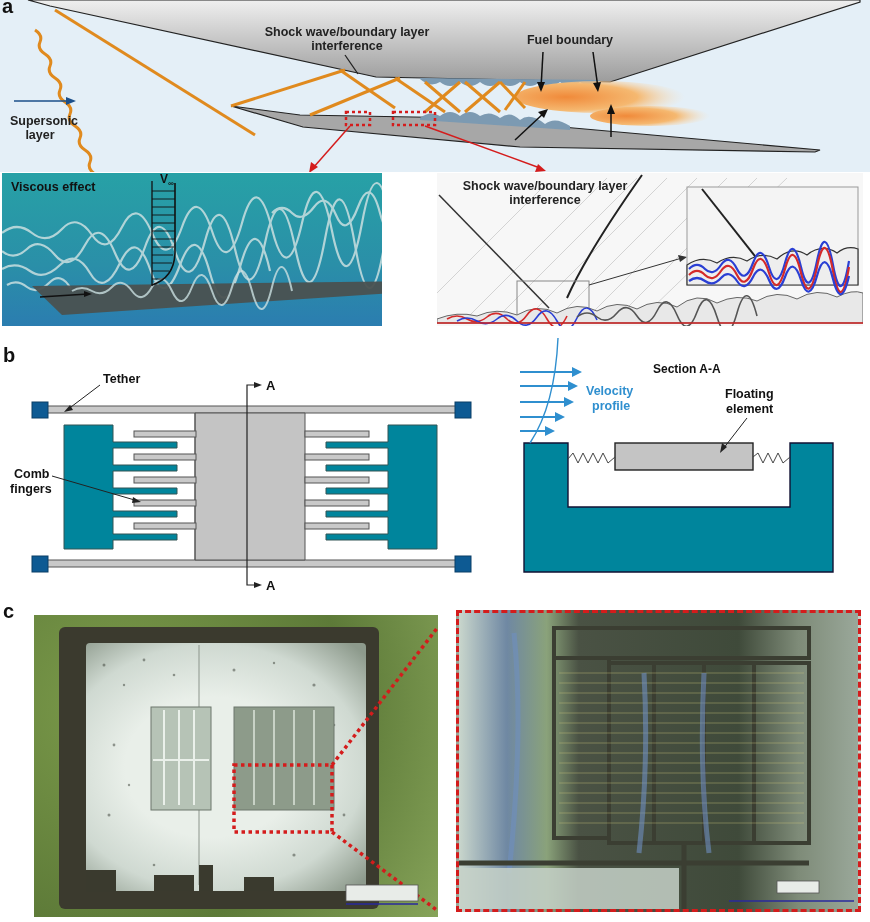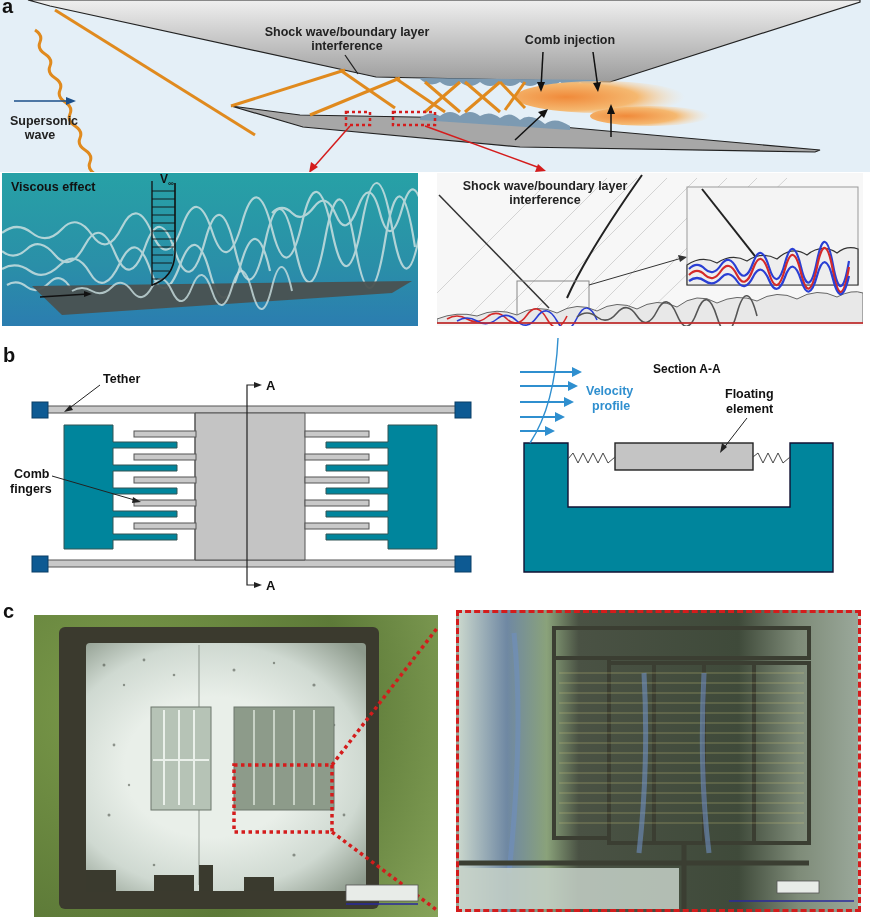--- a/index.html
+++ b/index.html
@@ -72,29 +72,29 @@
 
     <rect x="346" y="112" width="24" height="13" fill="none" stroke="#d41c1c" stroke-width="2.5" stroke-dasharray="3,3"></rect>
     <rect x="393" y="112" width="42" height="13" fill="none" stroke="#d41c1c" stroke-width="2.5" stroke-dasharray="3,3"></rect>
     <line x1="350" y1="126" x2="313" y2="168" stroke="#d41c1c" stroke-width="1.5"></line>
     <polygon points="309,173 311,162 318,167" fill="#d41c1c"></polygon>
     <line x1="425" y1="126" x2="540" y2="168" stroke="#d41c1c" stroke-width="1.5"></line>
     <polygon points="546,171 535,172 538,164" fill="#d41c1c"></polygon>
   </svg>
   <div class="lbl" style="left:10px;top:114px;width:60px;">
     <div>Supersonic</div>
-    <div>wave</div>
+    <div>layer</div>
   </div>
   <div class="lbl" style="left:262px;top:25px;width:170px;">
     <div>Shock wave/boundary layer</div>
     <div>interference</div>
   </div>
-  <div class="lbl" style="left:520px;top:33px;width:100px;">Comb injection</div>
-
-  <div class="abs" style="left:2px;top:173px;width:416px;height:153px;background:linear-gradient(180deg,#27a1a6 0%,#2a8fa8 60%,#2b7db0 100%);overflow:hidden;">
+  <div class="lbl" style="left:520px;top:33px;width:100px;">Fuel boundary</div>
+
+  <div class="abs" style="left:2px;top:173px;width:380px;height:153px;background:linear-gradient(180deg,#27a1a6 0%,#2a8fa8 60%,#2b7db0 100%);overflow:hidden;">
     <svg class="abs" style="left:0;top:0" width="424" height="153">
       <g stroke="#c9dfe0" stroke-width="2.2" fill="none" opacity="0.85">
         <path d="M0,60 q15,-12 30,0 t30,-4 t30,6 t30,-8 t30,6 t30,-6 t30,4 t30,-8 t30,6 t30,-6 t30,8 t30,-8 t30,4 t30,-6"></path>
         <path d="M0,78 q12,10 25,-2 t28,6 t30,-10 t30,8 t30,-6 t30,4 t30,-10 t30,8 t30,-6 t30,4 t30,-8 t30,6 t30,-4 t30,6"></path>
         <path d="M0,96 q14,-8 28,2 t30,-6 t30,8 t30,-10 t30,6 t30,-4 t30,8 t30,-6 t30,4"></path>
         <path d="M270,40 q10,-10 20,0 t22,-6 t22,8 t22,-8 t22,6 t22,-4 t22,6"></path>
         <path d="M5,112 q10,-6 20,2 t22,-4 t22,6"></path>
       </g>
       <polygon points="30,113 410,108 390,120 60,142" fill="#4a5150" opacity="0.95"></polygon>
       <g stroke="#c9dfe0" stroke-width="2" fill="none" opacity="0.8">

